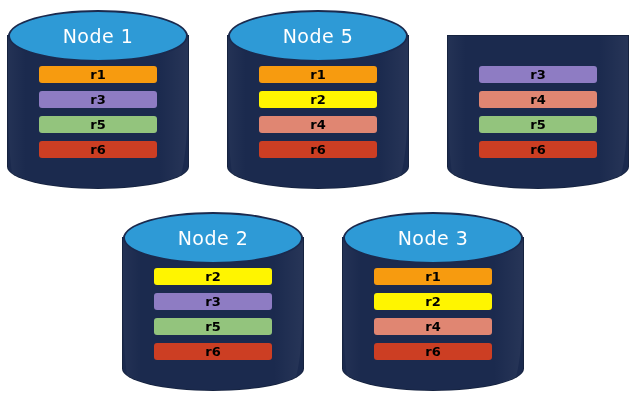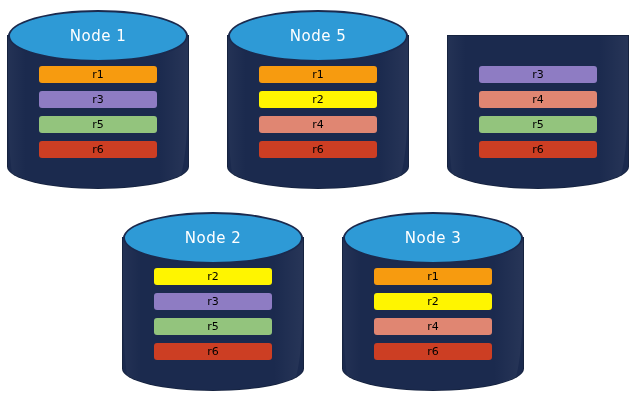--- a/index.html
+++ b/index.html
@@ -64,21 +64,21 @@
     width: 10%;
     height: 100%;
     background: linear-gradient(to left, rgba(255,255,255,0.00), rgba(255,255,255,0.04));
     border-radius: 0 0 0 50% / 0 0 0 60%;
     pointer-events: none;
   }
 
   .node-label {
     position: relative;
     color: #ffffff;
-    font-size: 15px;
+    font-size: 19px;
     font-weight: 400;
     letter-spacing: 0.5px;
     white-space: nowrap;
     z-index: 3;
   }
 
   .bars {
     position: absolute;
     z-index: 4;
     display: flex;
@@ -89,22 +89,22 @@
     border-radius: 3px;
     display: flex;
     align-items: center;
     justify-content: center;
     margin-bottom: 8px;
     box-sizing: border-box;
   }
   .bar:last-child { margin-bottom: 9px; }
   .bar-label {
     color: #000000;
-    font-size: 11px;
-    font-weight: normal;
+    font-size: 13px;
+    font-weight: bold;
     line-height: 1;
     text-align: right;
   }
 </style>
 </head>
 <body>
 
 <div id="diagram" style="background: rgb(255, 255, 255);">
     <div class="node" style="left: 8px; top: 10px; width: 180px; height: 178px;">
       <div class="cyl-body" style="top: 26px; height: 152px; background: rgb(27, 42, 78);">

